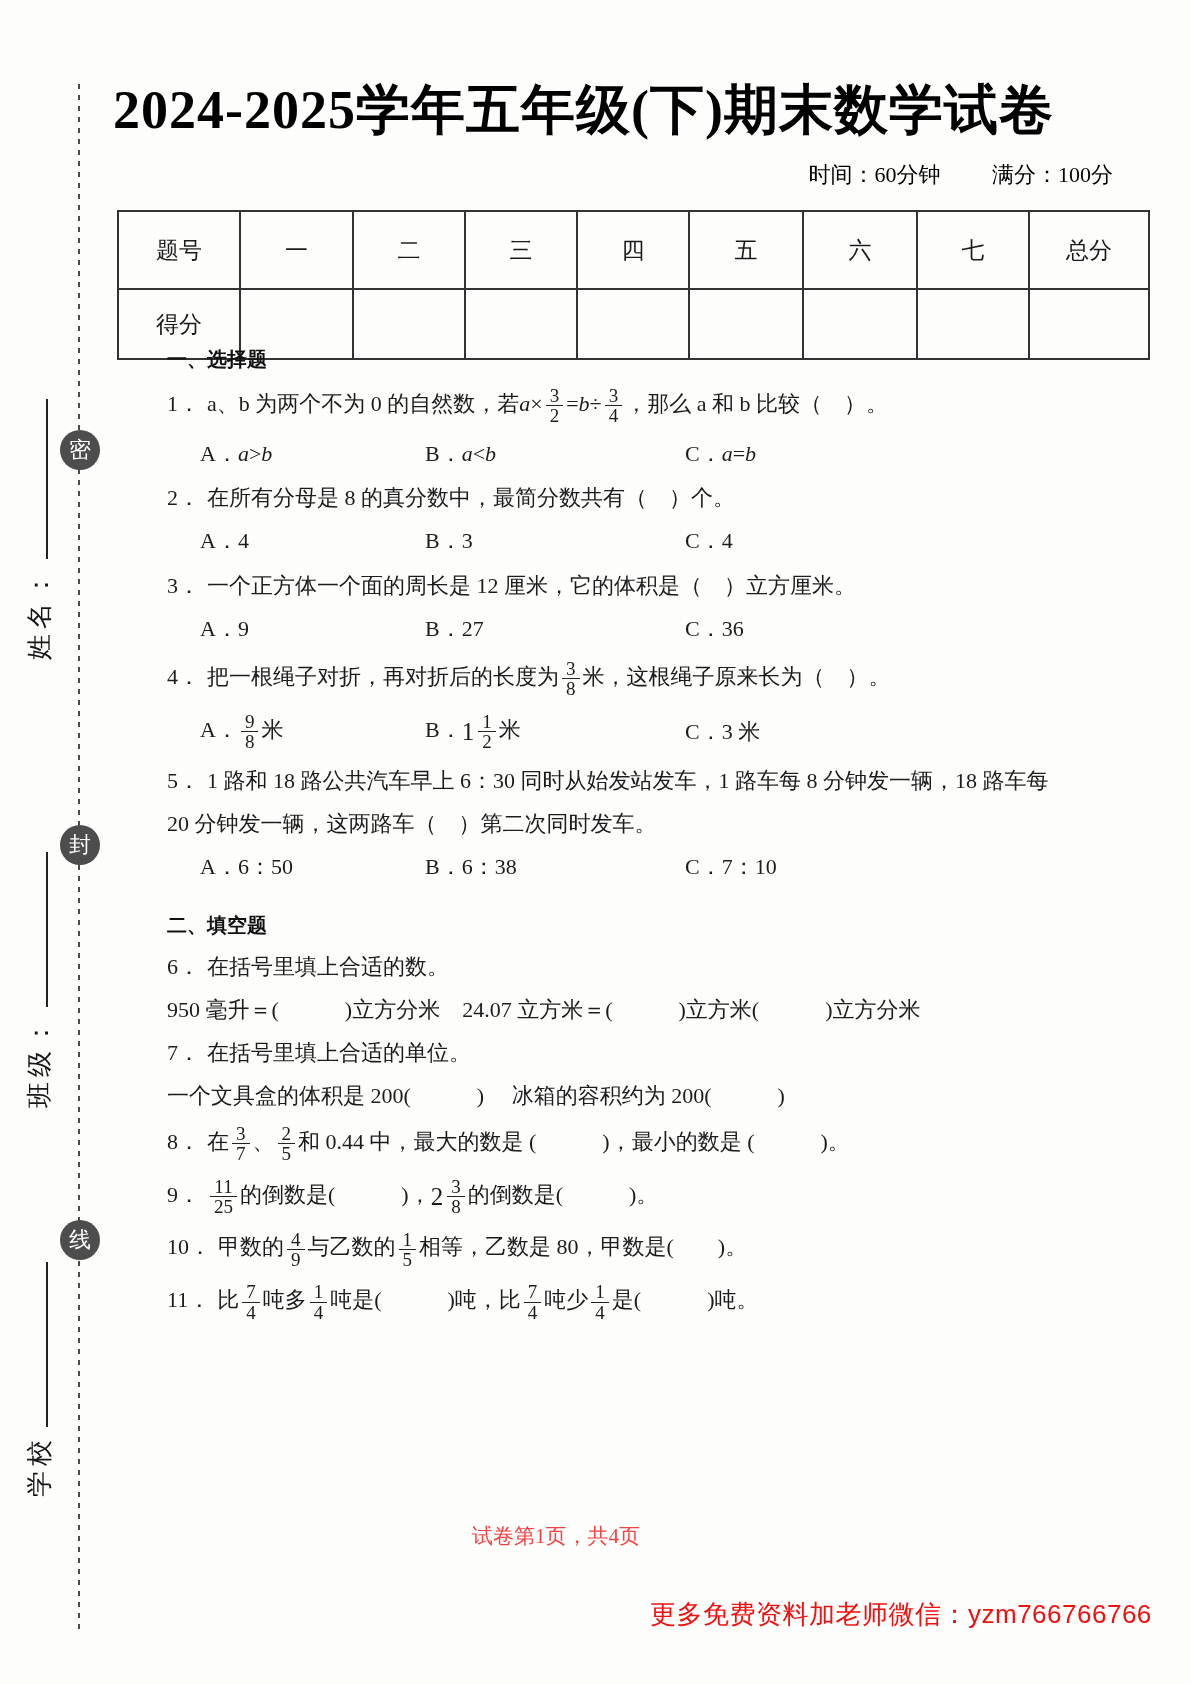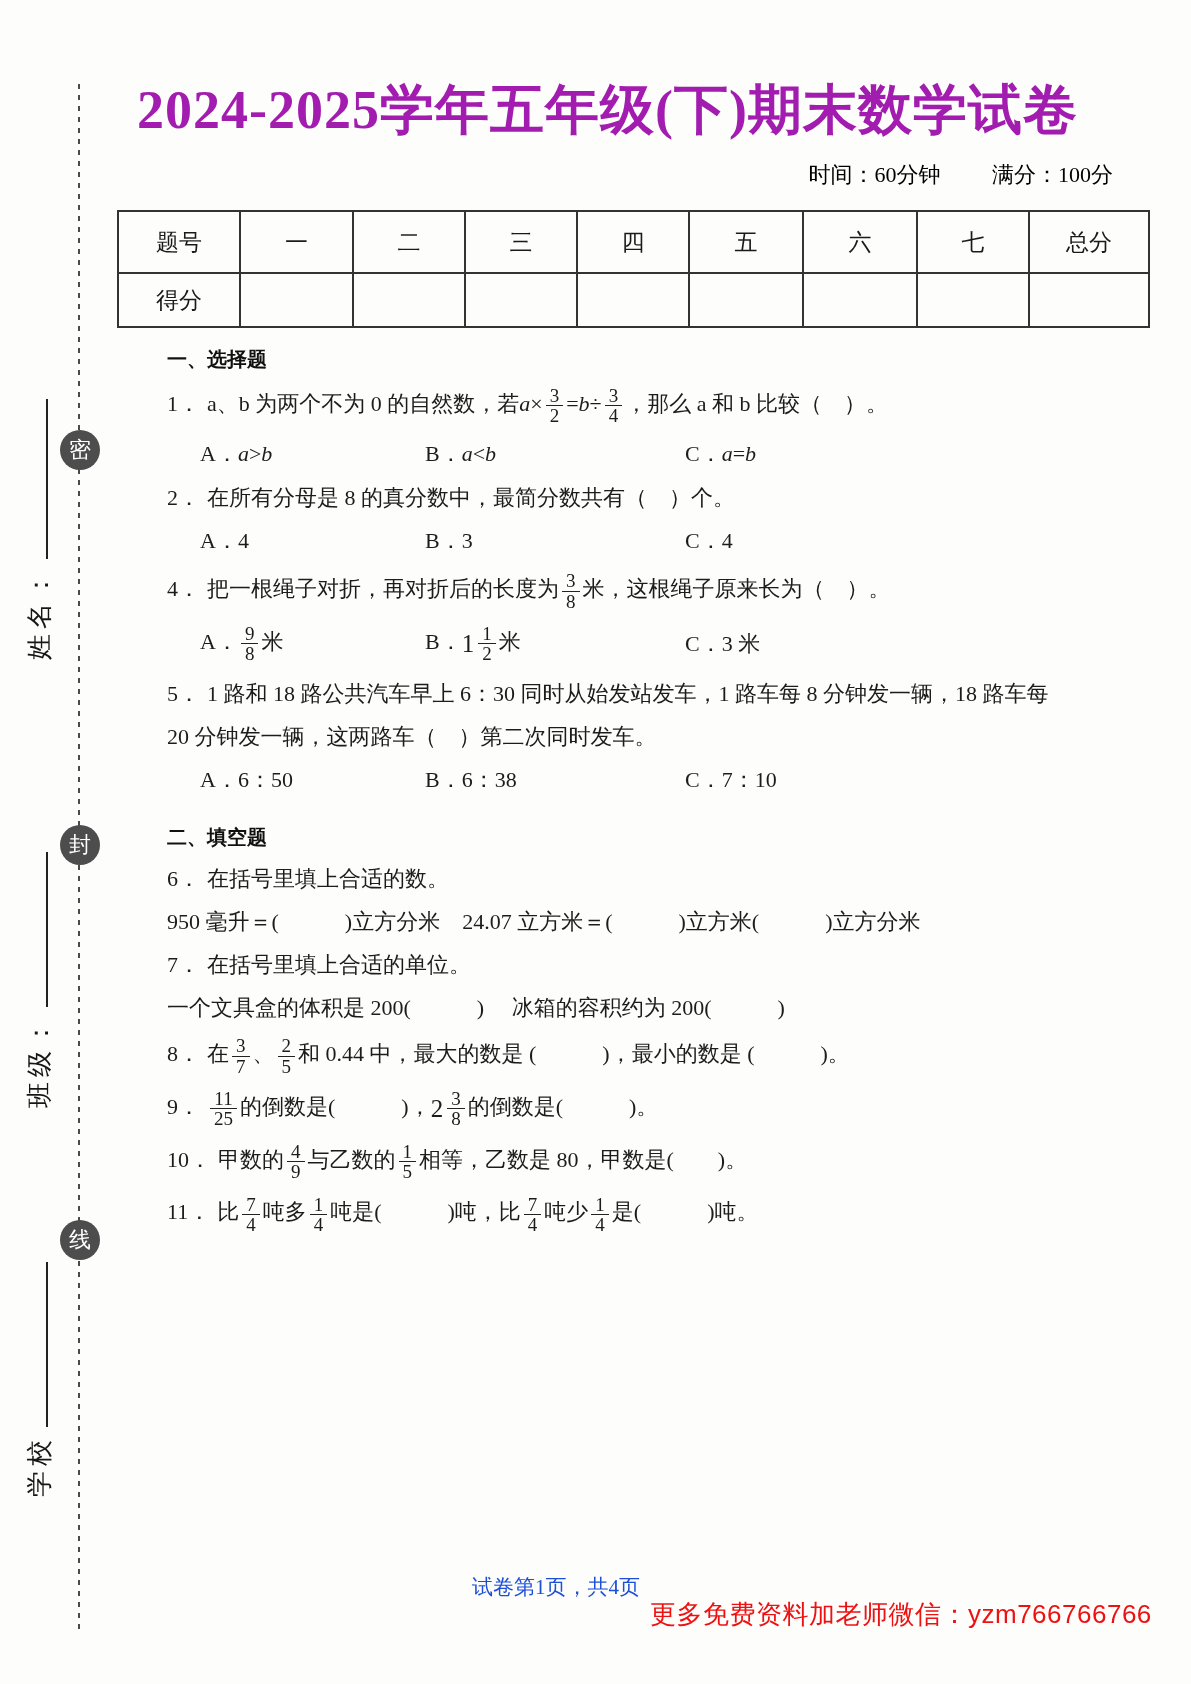--- a/index.html
+++ b/index.html
@@ -24,35 +24,35 @@
     white-space:nowrap;font-size:26px;letter-spacing:5px;color:#161616;
   }
   .v-field .u-line{
     display:inline-block;height:6px;border-bottom:2px solid #222;margin-left:8px;
   }
   .vf-name{top:660px;}  .vf-name .u-line{width:160px;}
   .vf-class{top:1108px;} .vf-class .u-line{width:155px;}
   .vf-school{top:1497px;} .vf-school .u-line{width:165px;}
   
   .exam-title{
-    position:absolute;left:113px;top:74px;width:965px;text-align:right;
-    font-size:54px;font-weight:bold;letter-spacing:1px;color:#a21caf;
+    position:absolute;left:113px;top:74px;width:965px;text-align:left;
+    font-size:54px;font-weight:bold;letter-spacing:1px;color:#000000;
   }
   .exam-meta{
     position:absolute;left:113px;top:160px;width:1000px;text-align:right;
     font-size:22px;color:#000000;
   }
   .exam-meta .meta-score{margin-left:46px;}
   
   .score-table{
     position:absolute;left:117px;top:210px;width:1031px;
     border-collapse:collapse;table-layout:fixed;
   }
   .score-table td{
-    border:2px solid #333;font-size:23px;text-align:center;padding:8px;
+    border:2px solid #333;font-size:23px;text-align:center;padding:16px;
     color:#1a1a1a;
   }
   .score-table tr.r1 td{height:44px;}
   .score-table tr.r2 td{height:36px;}
   
   .content{
     position:absolute;left:167px;top:336px;width:950px;font-size:22px;line-height:1.35;
   }
   .sec-heading{
     font-family:"Liberation Sans","DejaVu Sans",sans-serif;
@@ -65,21 +65,21 @@
   .q-num{margin-right:7px;}
   i{font-family:"Liberation Serif","DejaVu Serif",serif;}
   
   .frac{display:inline-flex;flex-direction:column;align-items:center;
         vertical-align:middle;line-height:1.02;margin:0 3px;}
   .frac .nu{font-size:19px;padding:0 4px;}
   .frac .de{font-size:19px;padding:0 4px;border-top:1.7px solid #222;}
   .mix{display:inline-flex;align-items:center;vertical-align:middle;}
   .mix .whole{font-size:25px;margin-right:1px;}
   
-  .footer-page{position:absolute;left:472px;top:1573px;font-size:21px;color:#1d4ed8;}
+  .footer-page{position:absolute;left:472px;top:1522px;font-size:21px;color:#ef4444;}
   .footer-promo{
     position:absolute;left:650px;top:1597px;font-size:26px;font-weight:normal;
     color:#ee1111;font-family:"Liberation Sans","DejaVu Sans",sans-serif;letter-spacing:0.5px;
   }
 </style>
 </head>
 <body>
 
 <div class="seal-dash"></div>
 <div class="stamp mi">密</div>
@@ -155,20 +155,28 @@
 
   <div class="q">
     <div class="q-line"><span class="q-num">2．</span><span>在所有分母是 8 的真分数中，最简分数共有（　）个。</span></div>
     <div class="opts">
       <span class="opt a">A．4</span>
       <span class="opt b">B．3</span>
       <span class="opt c">C．4</span>
     </div>
   </div>
 
+  <div class="q">
+    <div class="q-line"><span class="q-num">3．</span><span>一个正方体一个面的周长是 12 厘米，它的体积是（　）立方厘米。</span></div>
+    <div class="opts">
+      <span class="opt a">A．9</span>
+      <span class="opt b">B．27</span>
+      <span class="opt c">C．36</span>
+    </div>
+  </div>
 
   <div class="q">
     <div class="q-line"><span class="q-num">4．</span><span>把一根绳子对折，再对折后的长度为<span class="frac">
             <span class="nu">3</span>
             <span class="de">8</span>
           </span>米，这根绳子原来长为（　）。</span></div>
     <div class="opts">
       <span class="opt a">A．<span class="frac">
             <span class="nu">9</span>
             <span class="de">8</span>

